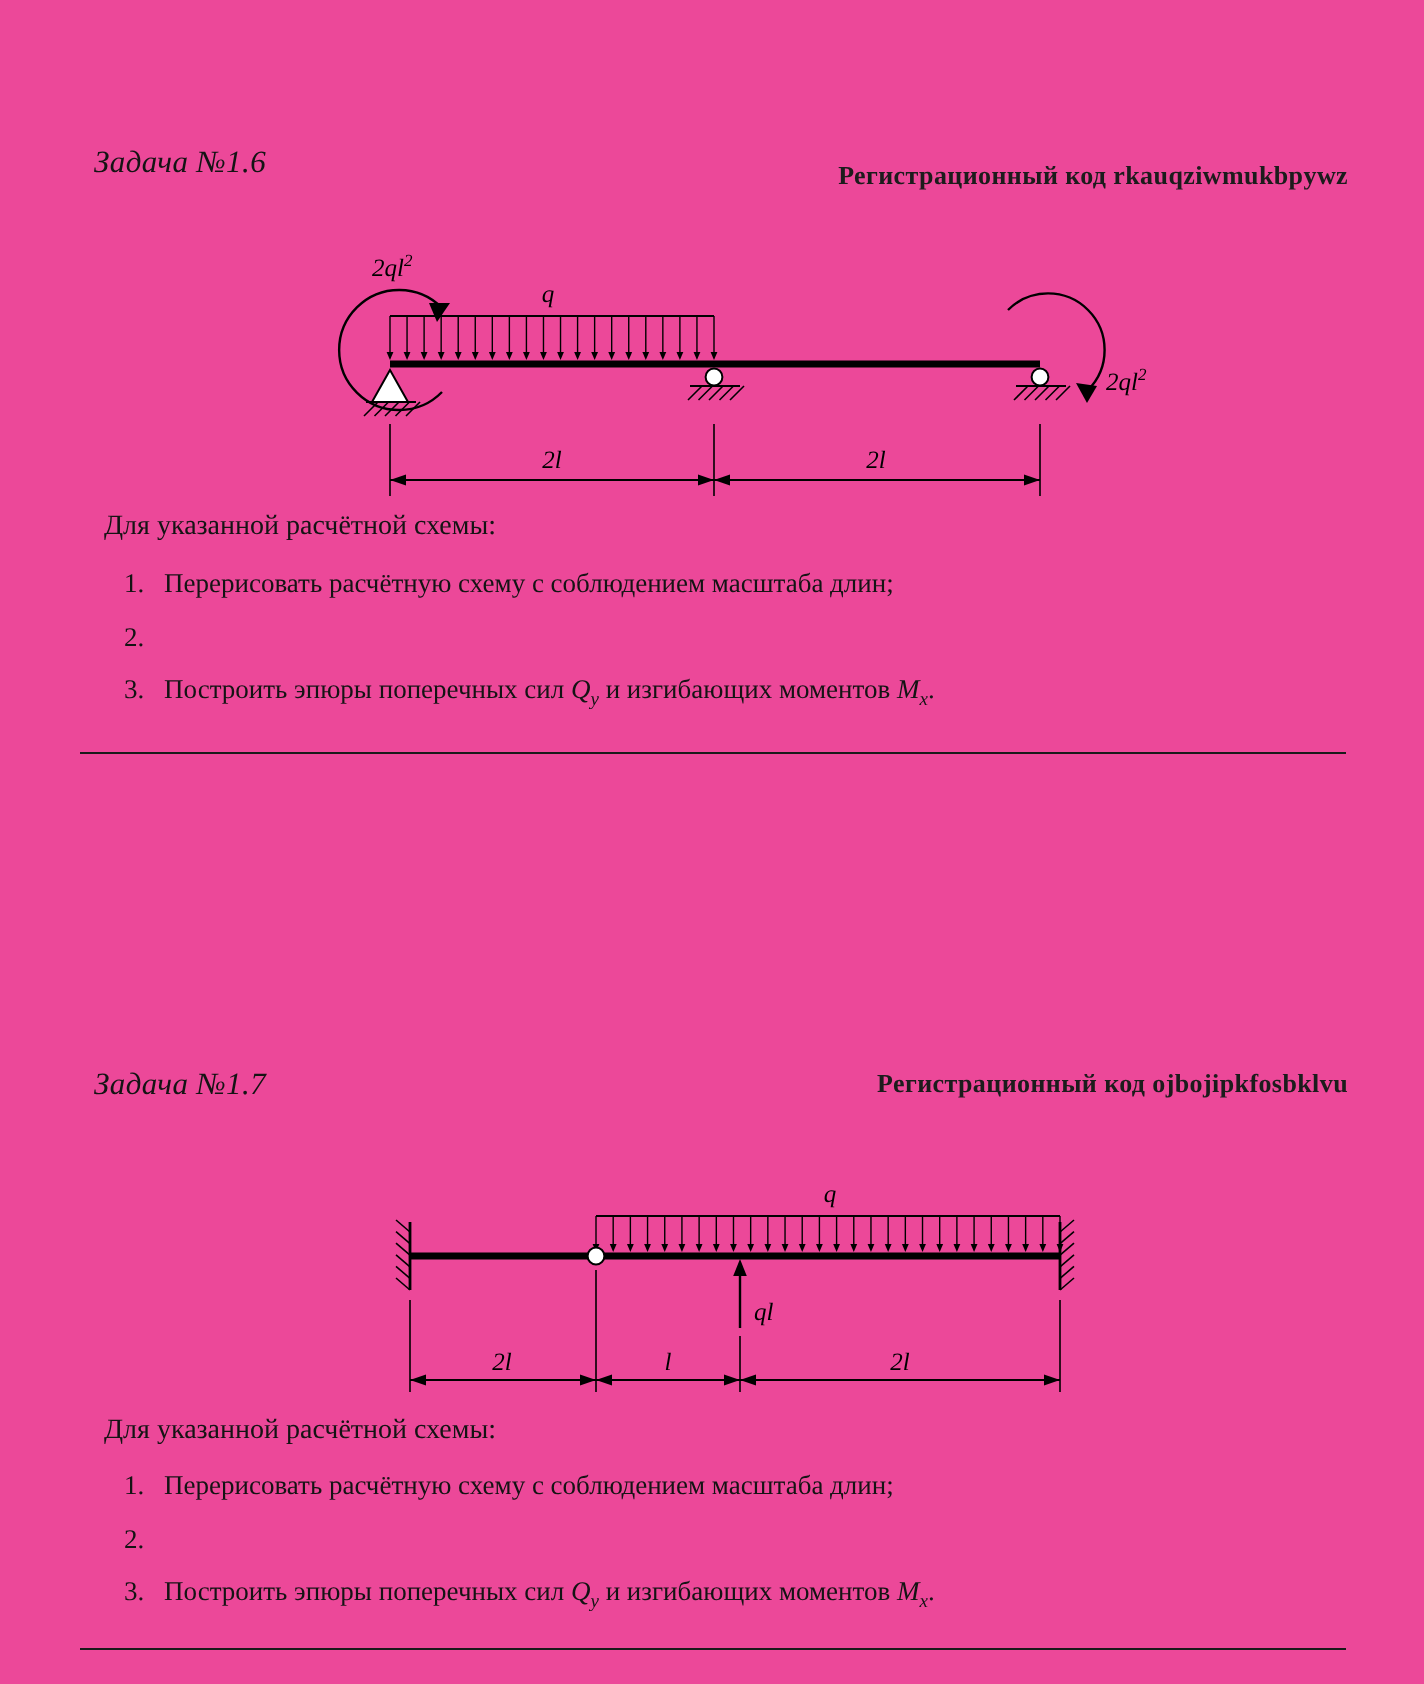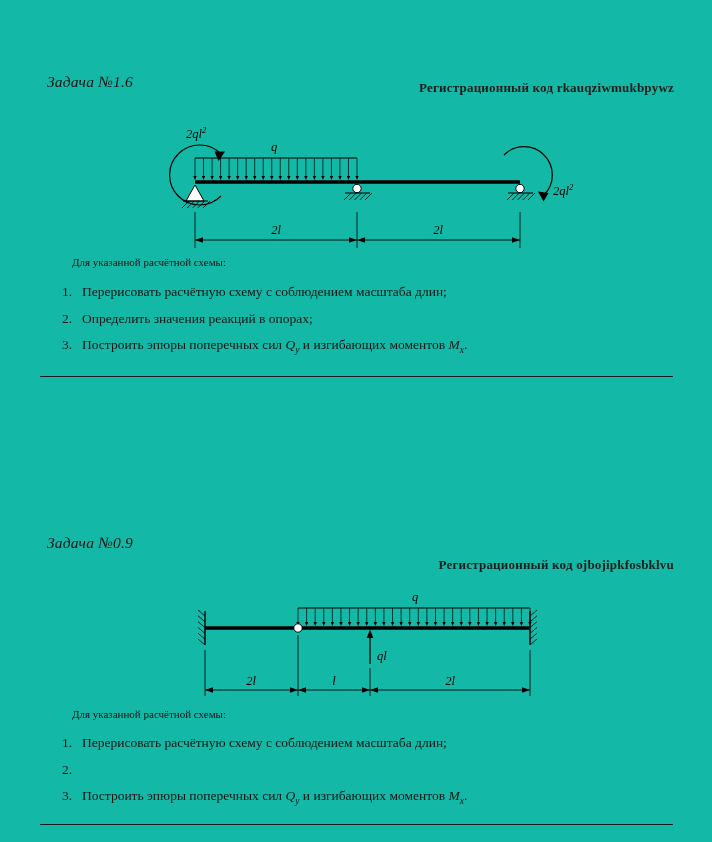--- a/index.html
+++ b/index.html
@@ -1,24 +1,24 @@
 <!DOCTYPE html>
 <html><head>
 <meta charset="utf-8">
 <style>
   html,body{margin:0;padding:0;background:#e9e9e9;}
   .page{
-    position:relative;width:712px;height:842px;background:#14b8a6;margin:0 auto;
+    position:relative;width:712px;height:842px;background:#ec4899;margin:0 auto;
     font-family:"Liberation Serif",serif;color:#141414;overflow:hidden;
   }
   .title{position:absolute;left:47px;font-style:italic;font-size:15.5px;letter-spacing:0.2px;}
   .t1{top:73px;} .t2{top:534px;}
   .reg{position:absolute;right:38px;font-size:13px;font-weight:bold;color:#1c1c1c;letter-spacing:0.2px;}
-  .r1{top:80px;} .r2{top:557px;}
-  .intro{position:absolute;left:72px;font-size:11px;}
+  .r1{top:80px;} .r2{top:534px;}
+  .intro{position:absolute;left:52px;font-size:14px;}
   .i1{top:256px;} .i2{top:708px;}
   .tasks{position:absolute;left:62px;font-size:13.5px;}
   .k1{top:283px;} .k2{top:734px;}
   .task-row{display:flex;margin-bottom:9.5px;line-height:17px;}
   .task-num{width:14px;flex:none;margin-right:6px;}
   .math{font-style:italic;}
   sub.math-sub{font-size:9.5px;font-style:italic;}
   .divider{position:absolute;left:40px;width:633px;height:0;border-top:1.6px solid #1a1a1a;}
   .dv1{top:376px;} .dv2{top:824px;}
   .diag{position:absolute;}
@@ -149,31 +149,30 @@
 
   <div class="intro i1">Для указанной расчётной схемы:</div>
 
   <div class="tasks k1">
     <div class="task-row">
       <span class="task-num">1.</span>
       <span>Перерисовать расчётную схему с соблюдением масштаба длин;</span>
     </div>
     <div class="task-row">
       <span class="task-num">2.</span>
-      <span>Определить значения реакций в опорах;</span>
     </div>
     <div class="task-row">
       <span class="task-num">3.</span>
       <span><span>Построить эпюры поперечных сил </span><span class="math">Q</span><sub class="math-sub">y</sub><span> и изгибающих моментов </span><span class="math">M</span><sub class="math-sub">x</sub><span>.</span></span>
     </div>
   </div>
 
   <div class="divider dv1"></div>
 
-  <div class="title t2">Задача №0.9</div>
+  <div class="title t2">Задача №1.7</div>
   <div class="reg r2">Регистрационный код ojbojipkfosbklvu</div>
 
   <svg class="diag d2" viewBox="0 0 400 115">
 
     <g>
         <line x1="118" y1="20" x2="350" y2="20" stroke="#000" stroke-width="1"></line>
         <line x1="118" y1="20" x2="118" y2="34.5" stroke="#000" stroke-width="0.7"></line>
         <polygon points="116.3,34 119.7,34 118,38" fill="#000"></polygon>
         <line x1="126.5925925925926" y1="20" x2="126.5925925925926" y2="34.5" stroke="#000" stroke-width="0.7"></line>
         <polygon points="124.89259259259259,34 128.2925925925926,34 126.5925925925926,38" fill="#000"></polygon>

